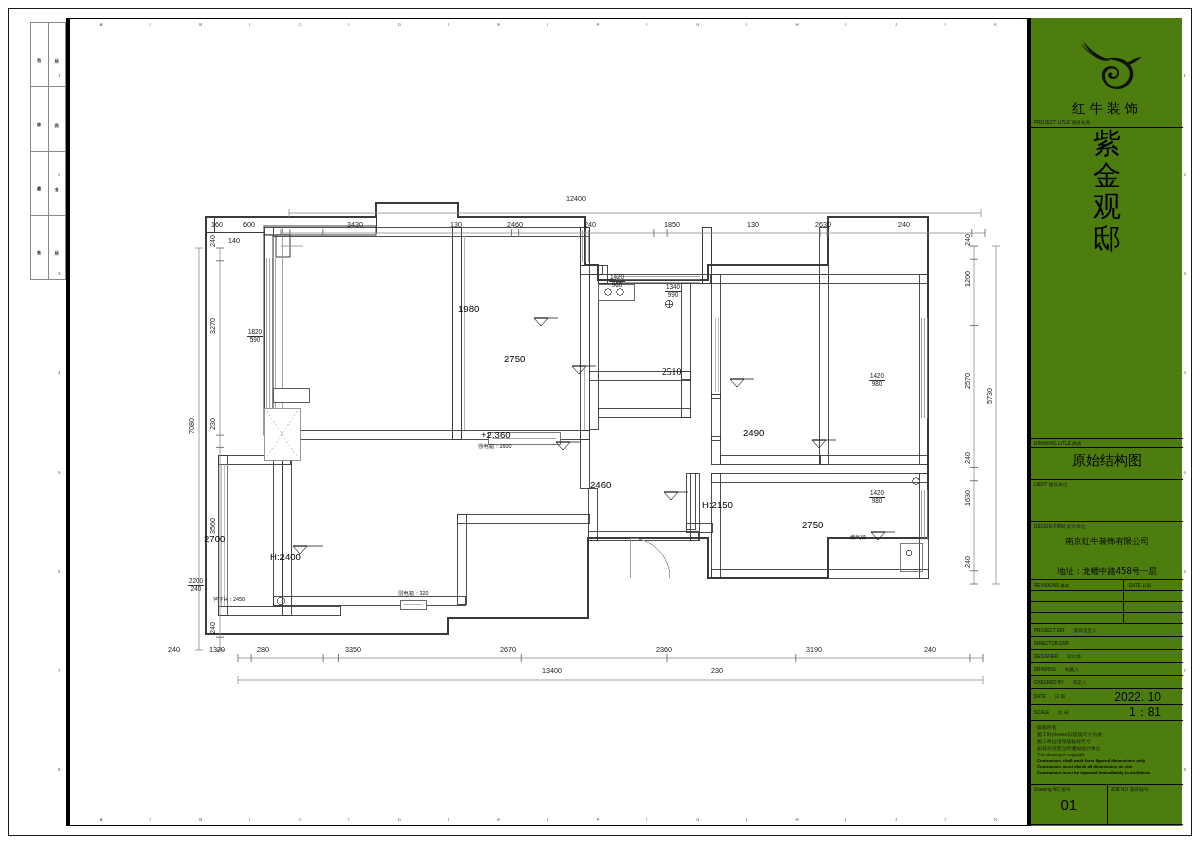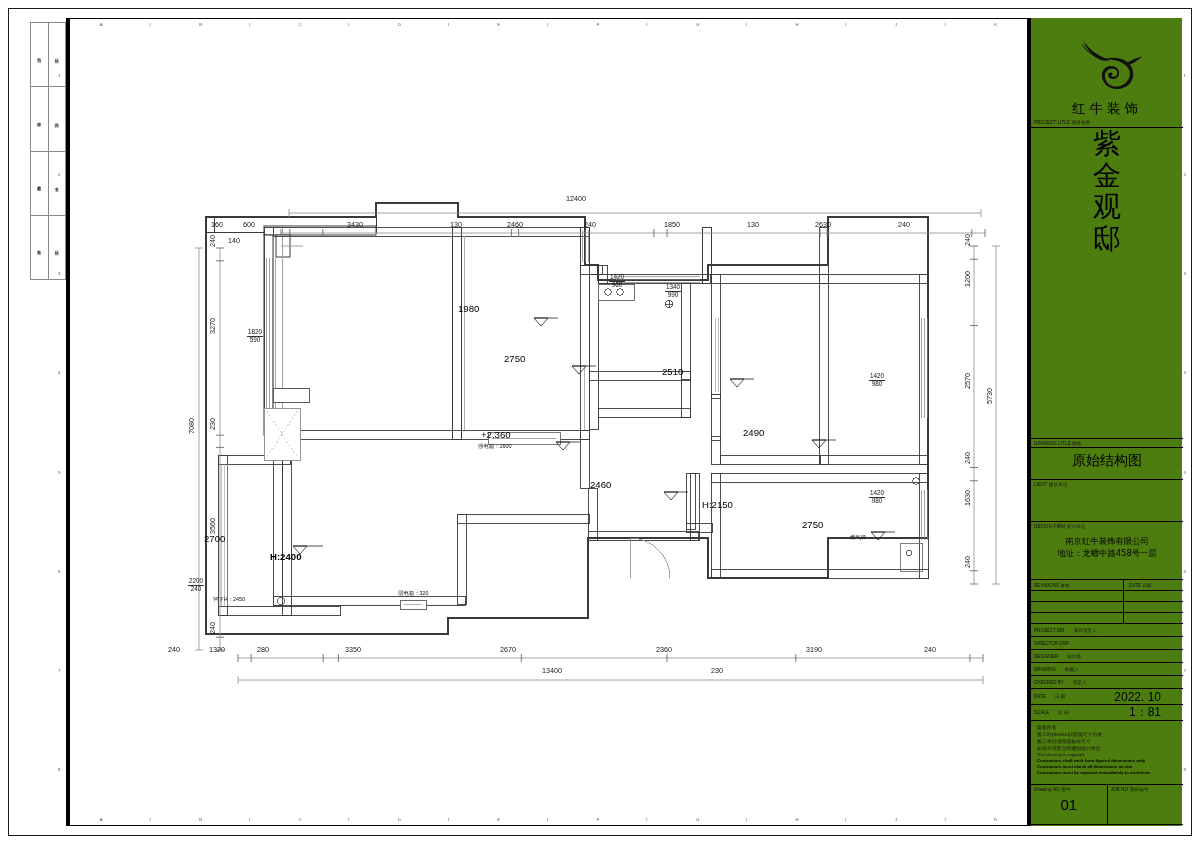--- a/index.html
+++ b/index.html
@@ -44,21 +44,21 @@
   .tb-value{font-size:13px;color:#000;text-align:center;}
 
   .logo-wrap{position:absolute;left:0;top:0;width:152px;height:100px;display:flex;flex-direction:column;align-items:center;justify-content:flex-end;}
   .logo-mark{width:72px;height:62px;}
   .logo-text{font-size:13.5px;letter-spacing:4px;color:#000;margin-top:1px;font-family:"DejaVu Sans",sans-serif;}
 
   .proj-title{position:absolute;left:0;top:110px;width:152px;height:200px;display:flex;flex-direction:column;align-items:center;justify-content:flex-start;}
   .proj-title span{font-size:28px;line-height:1.13;color:#000;font-family:"DejaVu Sans",sans-serif;}
 
   .dwg-title{font-size:14px;color:#000;text-align:center;padding-top:4px;font-family:"DejaVu Sans",sans-serif;}
-  .firm-line{font-size:8.4px;color:#000;text-align:center;line-height:1.5;font-family:"DejaVu Sans",sans-serif;}
+  .firm-line{font-size:8.4px;color:#000;text-align:center;line-height:1.5;font-family:"DejaVu Sans",sans-serif;margin-top:18px;}
 
   .tb-row{position:absolute;left:0;width:152px;border-bottom:1px solid #000;box-sizing:border-box;display:flex;align-items:center;}
   .tb-row .k{font-size:4.6px;color:#111;padding-left:3px;white-space:nowrap;}
   .tb-row .k2{font-size:4.6px;color:#111;padding-left:9px;white-space:nowrap;}
   .tb-row .big{font-size:12px;color:#000;margin-left:auto;padding-right:22px;}
 
   .notes{position:absolute;left:0;width:152px;box-sizing:border-box;border-bottom:1px solid #000;padding:3px 4px 3px 6px;}
   .notes .cn{font-size:4.9px;color:#111;line-height:1.42;white-space:nowrap;font-family:"DejaVu Sans",sans-serif;}
   .notes .en{font-size:4.3px;color:#111;line-height:1.42;white-space:nowrap;}
   .notes .enb{font-size:4.3px;color:#000;line-height:1.42;font-weight:bold;white-space:nowrap;}
@@ -447,27 +447,27 @@
     <div class="dimtxt v" style="left:895px;top:253px;">1200</div>
     <div class="dimtxt v" style="left:895px;top:355px;">2570</div>
     <div class="dimtxt v" style="left:895px;top:434px;">240</div>
     <div class="dimtxt v" style="left:895px;top:472px;">1630</div>
     <div class="dimtxt v" style="left:895px;top:538px;">240</div>
     <div class="dimtxt v" style="left:917px;top:370px;">5730</div>
 
     <div class="roomtxt" style="left:136px;top:515px;">2700</div>
     <div class="roomtxt" style="left:390px;top:285px;">1980</div>
     <div class="roomtxt" style="left:436px;top:335px;">2750</div>
-    <div class="roomtxt" style="left:594px;top:348px;">2510</div>
+    <div class="roomtxt" style="left:594px;top:348px;font-family:Liberation Serif, serif;">2510</div>
     <div class="roomtxt" style="left:522px;top:461px;">2460</div>
     <div class="roomtxt" style="left:675px;top:409px;">2490</div>
     <div class="roomtxt" style="left:734px;top:501px;">2750</div>
     <div class="roomtxt" style="left:413px;top:411px;">+2.360</div>
 
-    <div class="roomtxt" style="left:202px;top:533px;font-weight:bold;">H:2400</div>
+    <div class="roomtxt" style="left:202px;top:533px;">H:2400</div>
     <div class="roomtxt" style="left:634px;top:481px;">H:2150</div>
 
     <div class="fracbox" style="left:179px;top:311px;">
       <span class="num">1820</span>
       <span>590</span>
     </div>
     <div class="fracbox" style="left:120px;top:560px;">
       <span class="num">2200</span>
       <span>240</span>
     </div>

